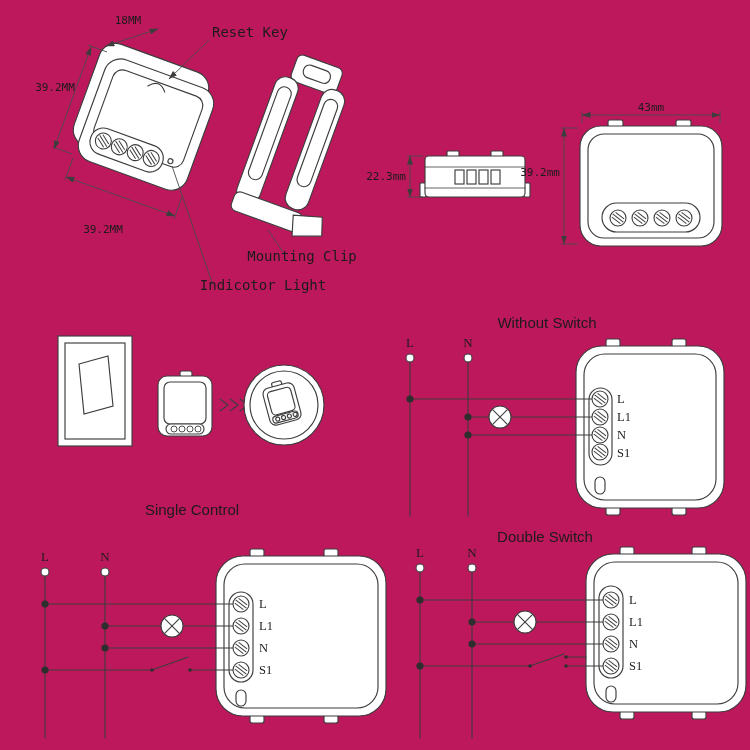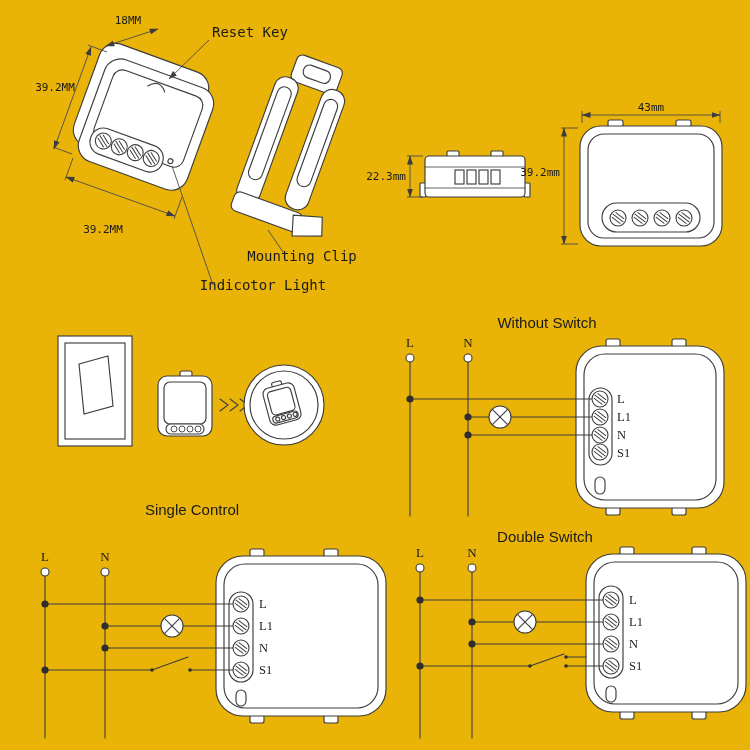--- a/index.html
+++ b/index.html
@@ -1,16 +1,16 @@
 <!DOCTYPE html>
 <html><head>
 <meta charset="utf-8">
 <style>
   html,body{margin:0;padding:0;background:#fff}
-  .canvas{position:relative;width:750px;height:750px;background:#eab308;overflow:hidden}
+  .canvas{position:relative;width:750px;height:750px;background:#be185d;overflow:hidden}
   .canvas svg{position:absolute;left:0;top:0}
   .ln{stroke:#3d3d3d;stroke-width:1.1;fill:none;stroke-linecap:round}
   .thin{stroke-width:0.8}
   .fig{fill:#fff;stroke:#3d3d3d;stroke-width:1.15}
   .dim{stroke:#4a4a4a;stroke-width:0.9;fill:none}
   .leader{stroke:#4a4a4a;stroke-width:0.9;fill:none}
   text{fill:#1b1b1b}
   .t-cad{font:14px "DejaVu Sans Mono",monospace}
   .t-dim{font:11px "DejaVu Sans Mono",monospace}
   .t-title{font:15px "Liberation Sans",sans-serif}

